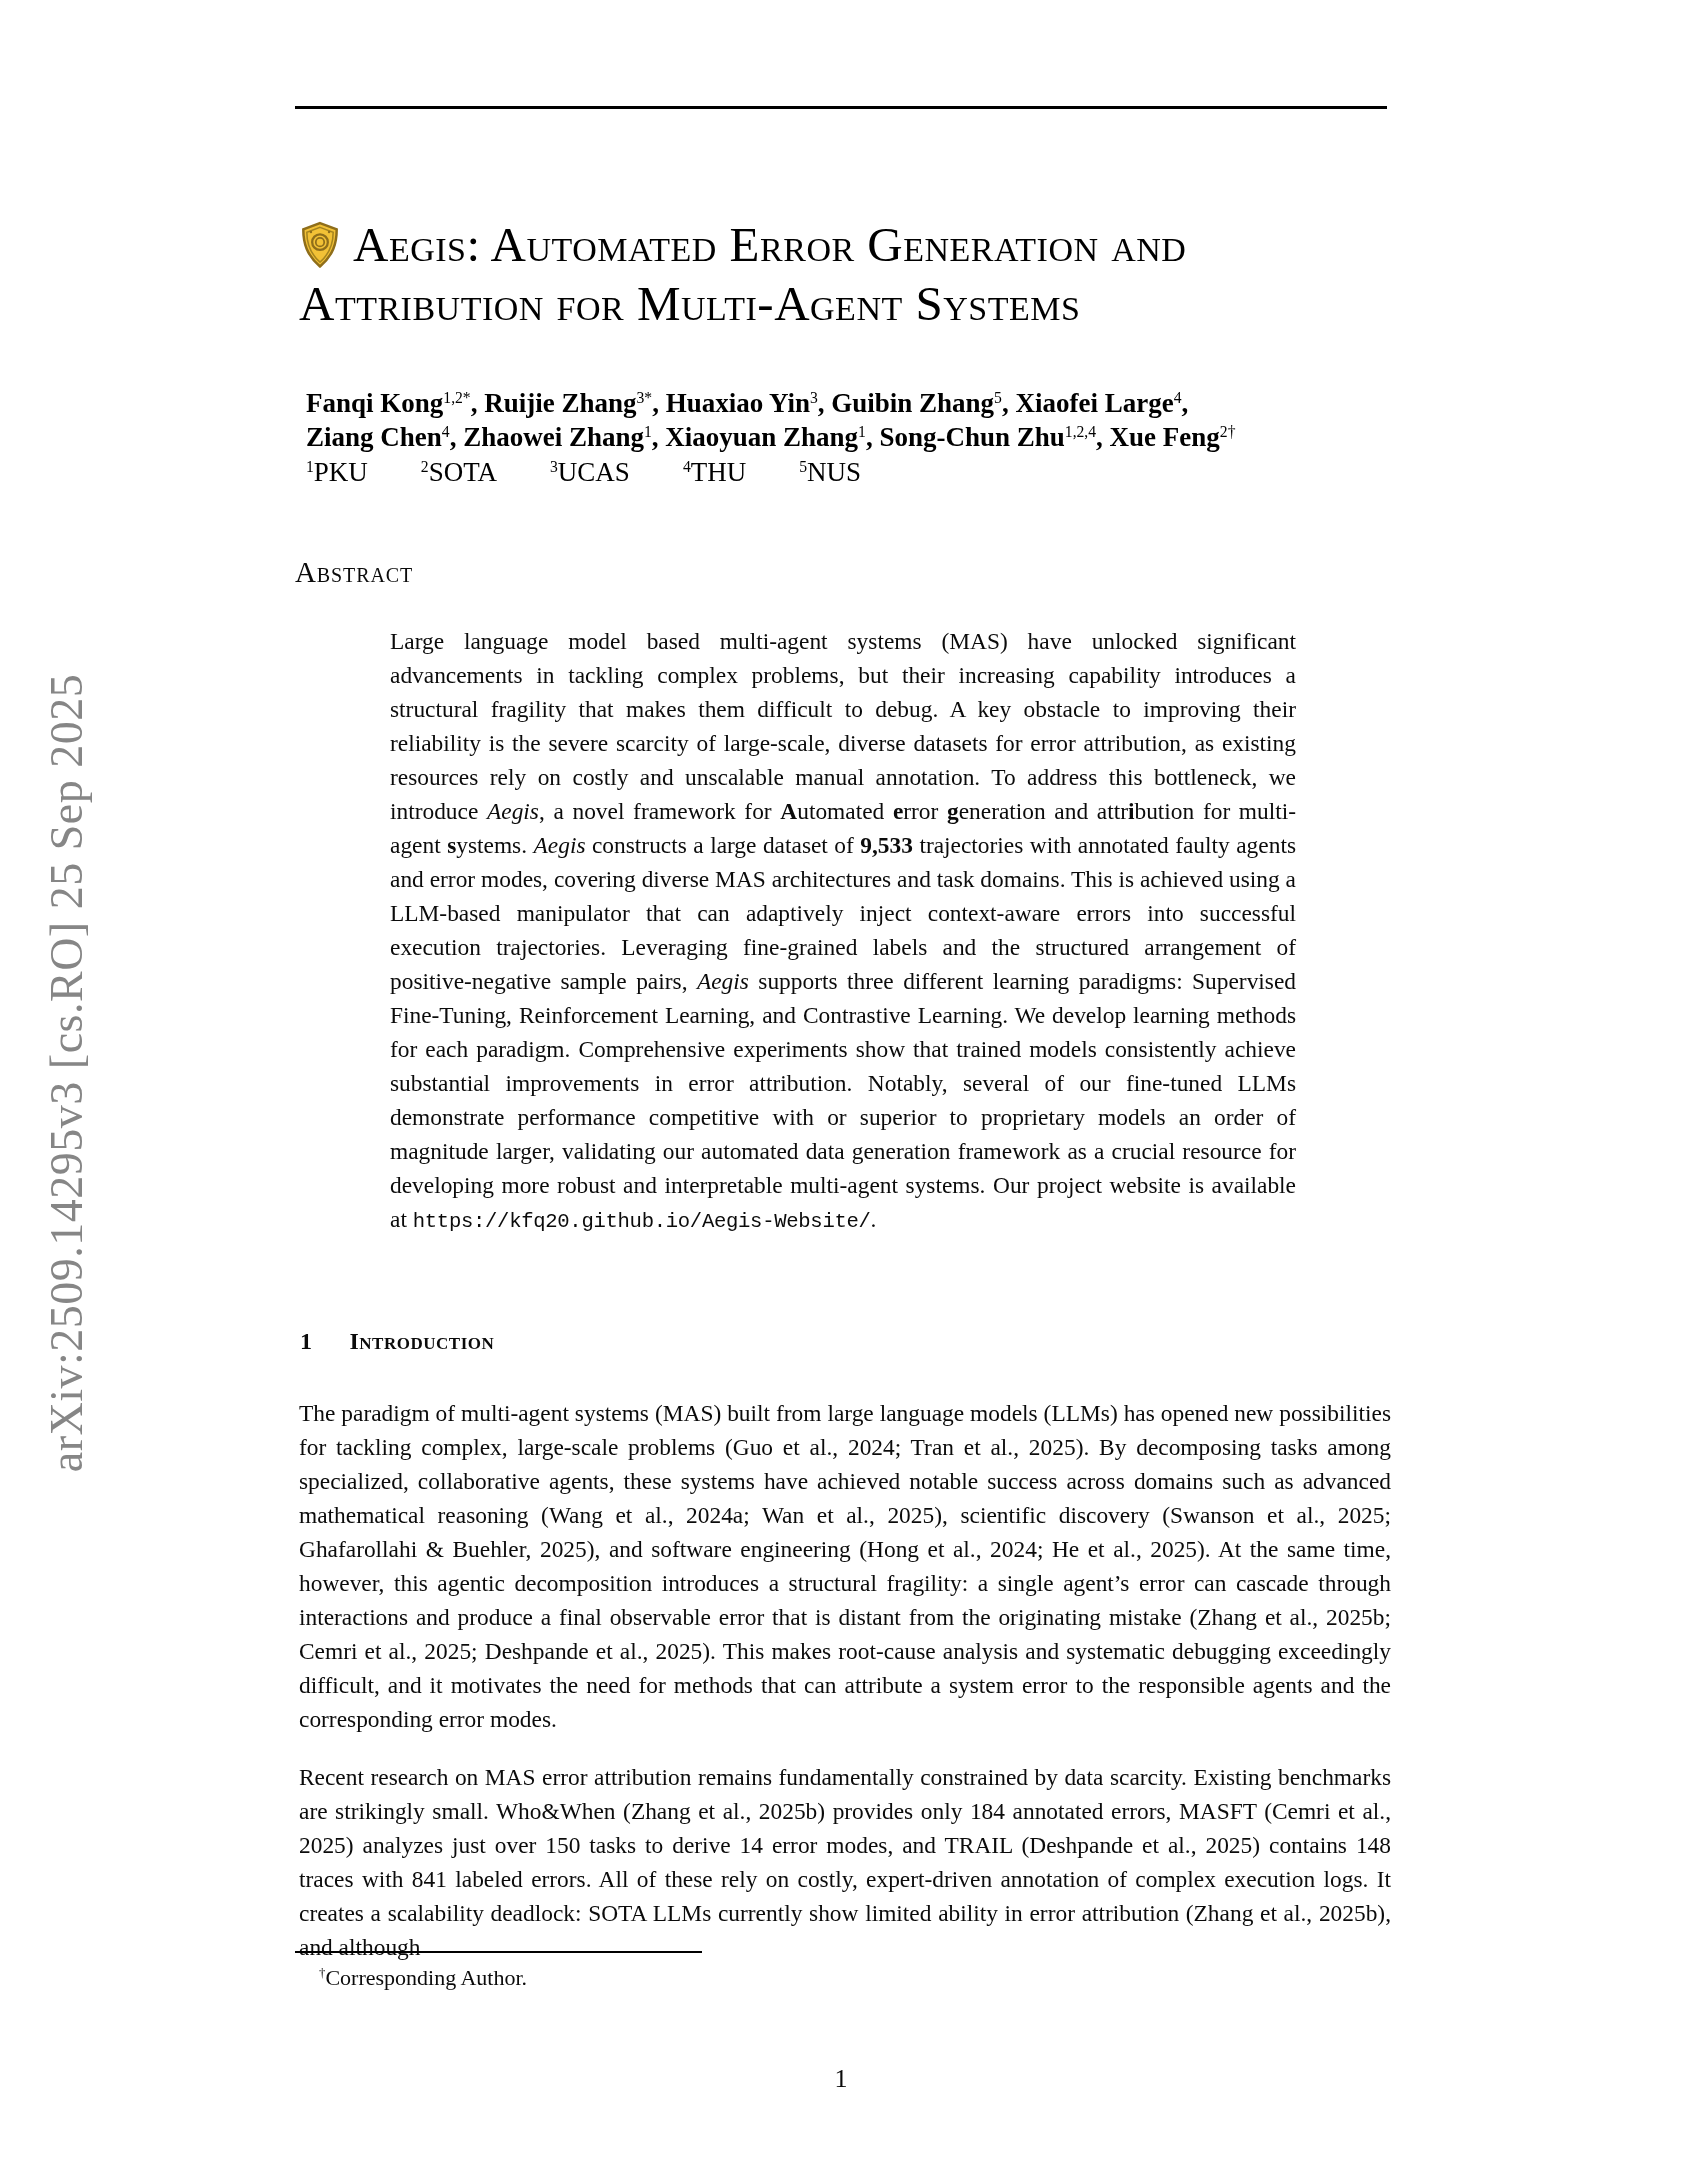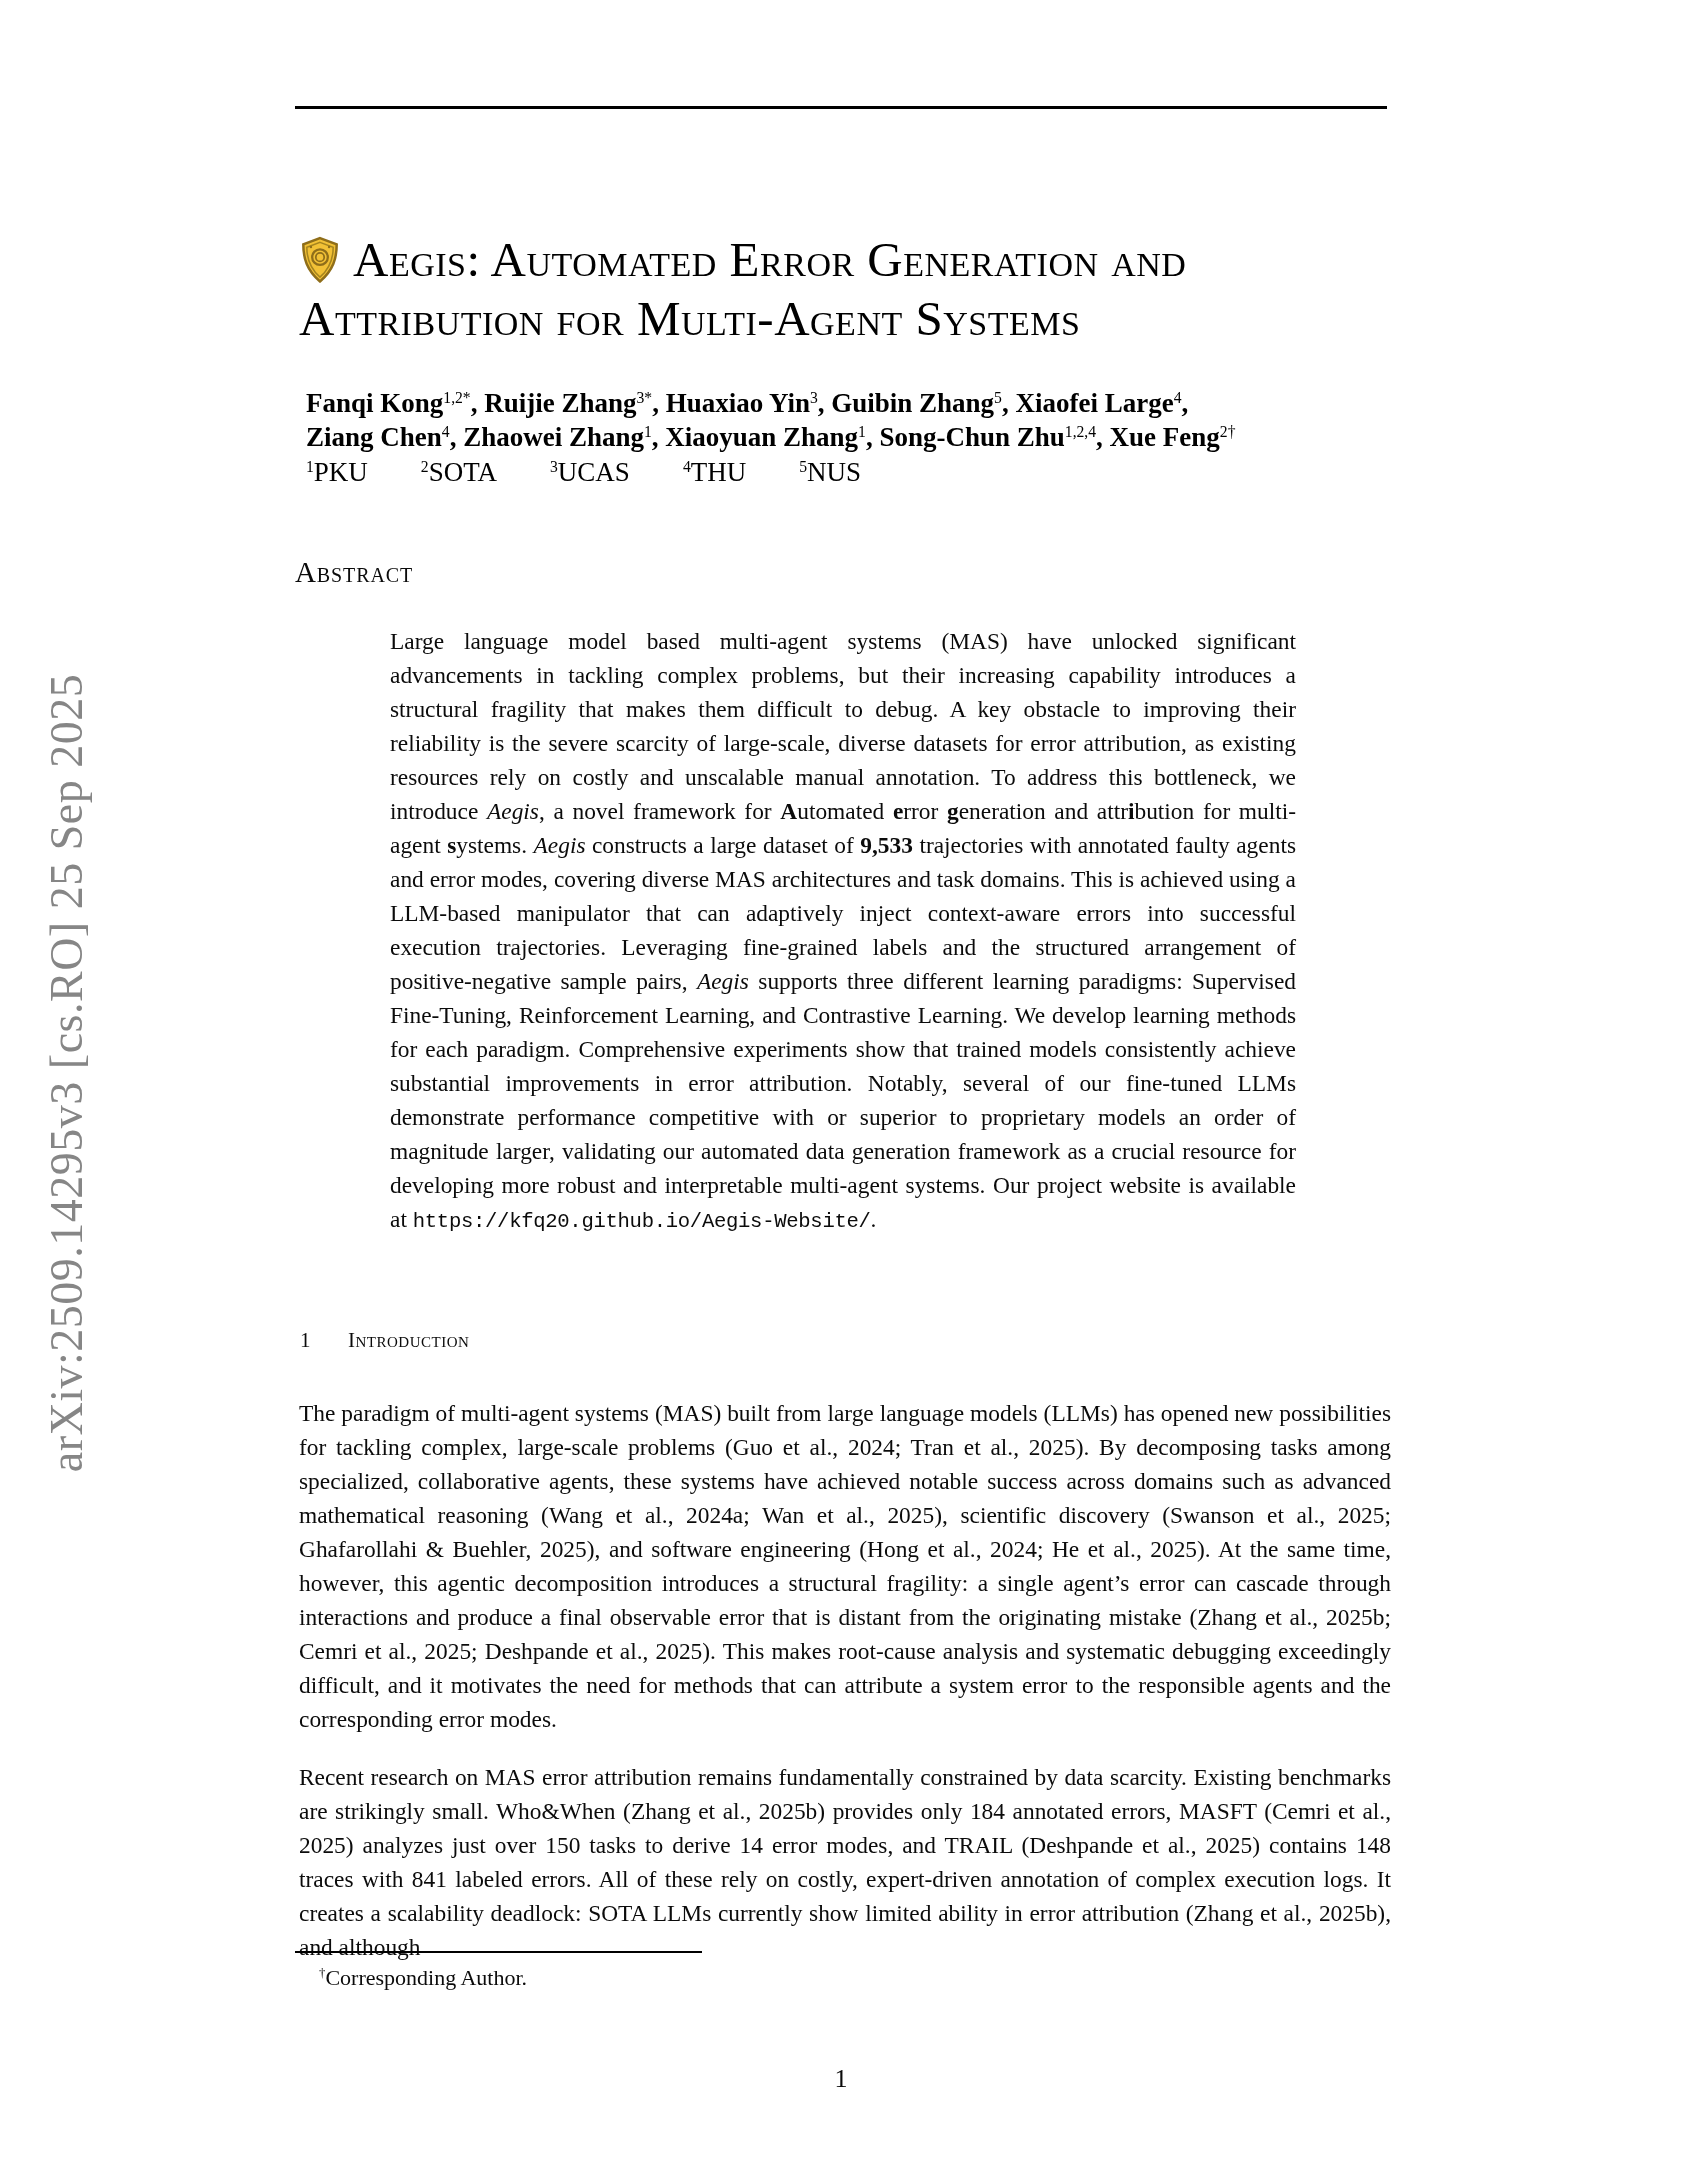--- a/index.html
+++ b/index.html
@@ -19,21 +19,21 @@
     white-space:nowrap;
     font-size:46px;
     color:#868686;
     letter-spacing:0.5px;
   }
   .top-rule{
     position:absolute;left:295px;top:106px;
     width:1092px;height:2.8px;background:#000;
   }
   .title-block{
-    position:absolute;left:299px;top:230px;margin:0;
+    position:absolute;left:299px;top:215px;margin:0;
     font-size:49px;line-height:59px;font-weight:400;
     font-variant:small-caps;letter-spacing:0.5px;
     white-space:nowrap;color:#000;
   }
   .title-line{display:block;}
   .shield{width:42px;height:48px;vertical-align:-8.3px;margin-right:12px;}
   .authors-block{
     position:absolute;left:306px;top:386px;
     font-size:27px;line-height:34px;white-space:nowrap;color:#000;
   }
@@ -45,21 +45,21 @@
     position:absolute;left:295px;top:556px;width:1092px;
     text-align:left;font-size:29px;font-variant:small-caps;letter-spacing:0.9px;
   }
   .abstract-body{
     position:absolute;left:390px;top:624px;width:906px;
     font-size:23.4px;line-height:34px;text-align:justify;
     hyphens:auto;-webkit-hyphens:auto;
   }
   .section-heading{
     position:absolute;left:300px;top:1328px;
-    font-size:21px;font-variant:small-caps;letter-spacing:0.5px;
+    font-size:24px;font-variant:small-caps;letter-spacing:0.5px;font-weight:bold;
   }
   .sec-num{display:inline-block;margin-right:37px;}
   .body-para{
     position:absolute;left:295px;width:1092px;margin:4px;
     font-size:23.4px;line-height:34px;text-align:justify;
     hyphens:auto;-webkit-hyphens:auto;
   }
   .para-1{top:1392px;}
   .para-2{top:1756px;}
   .footnote-rule{

